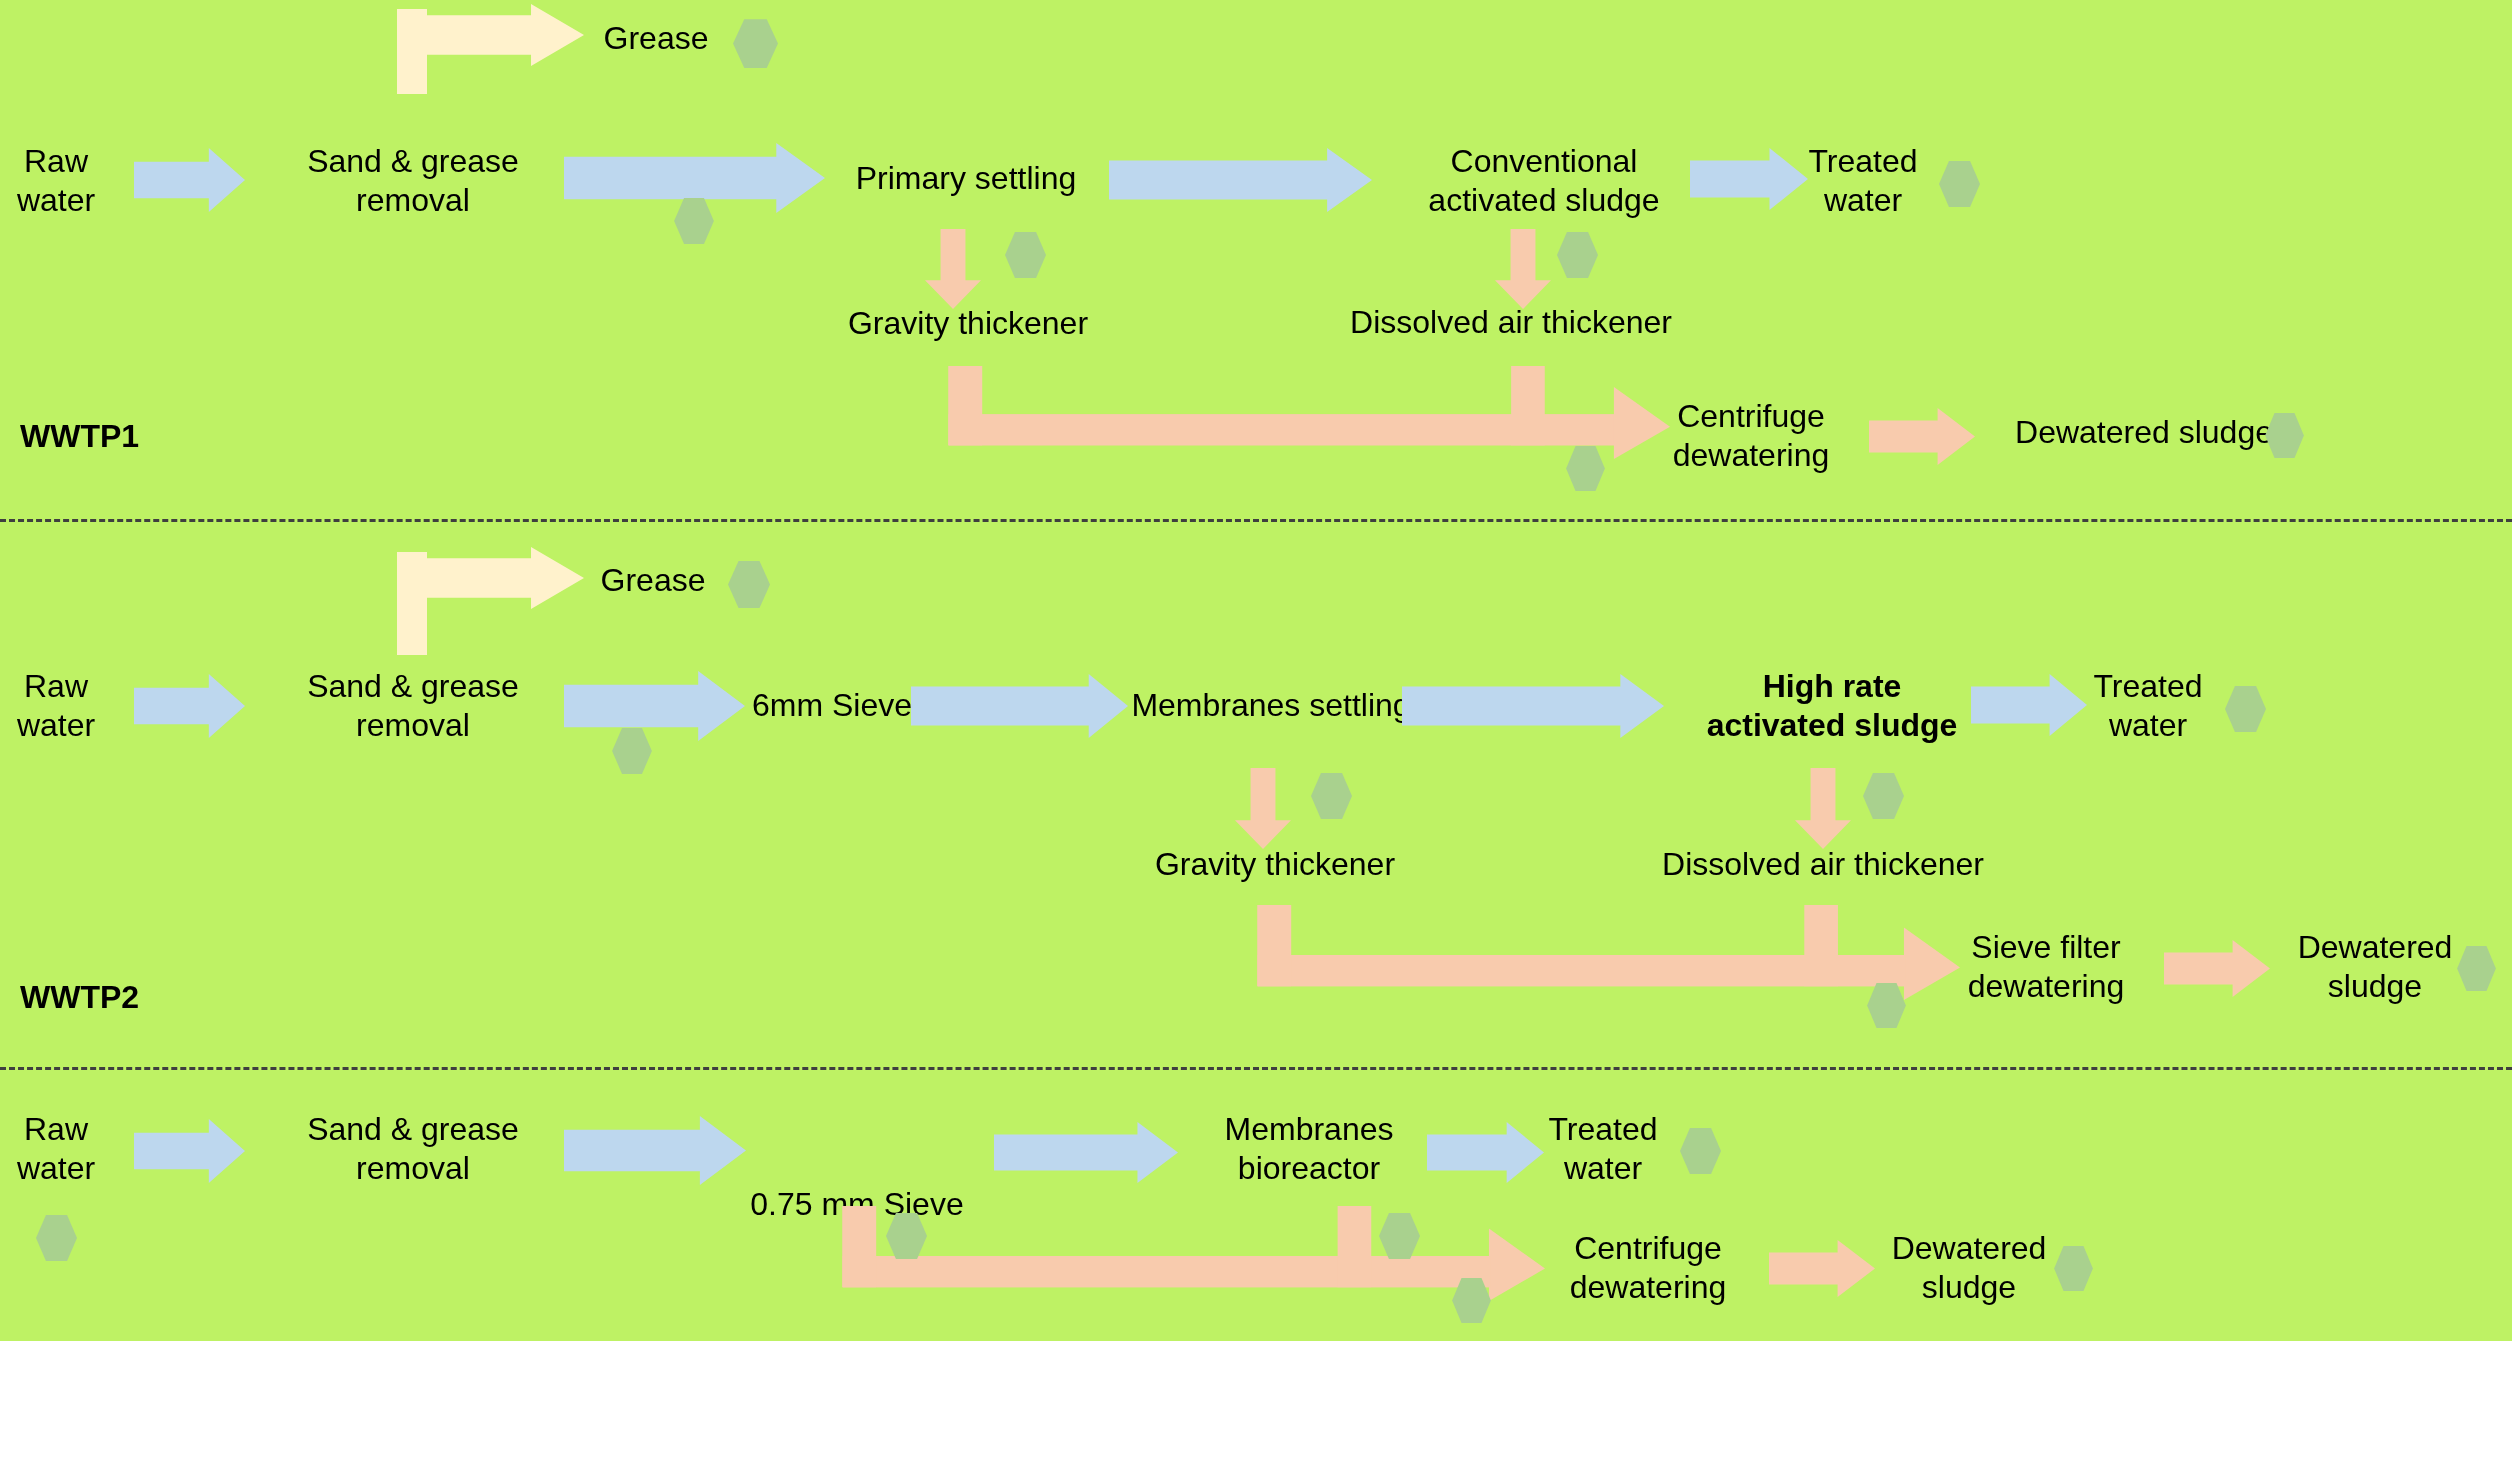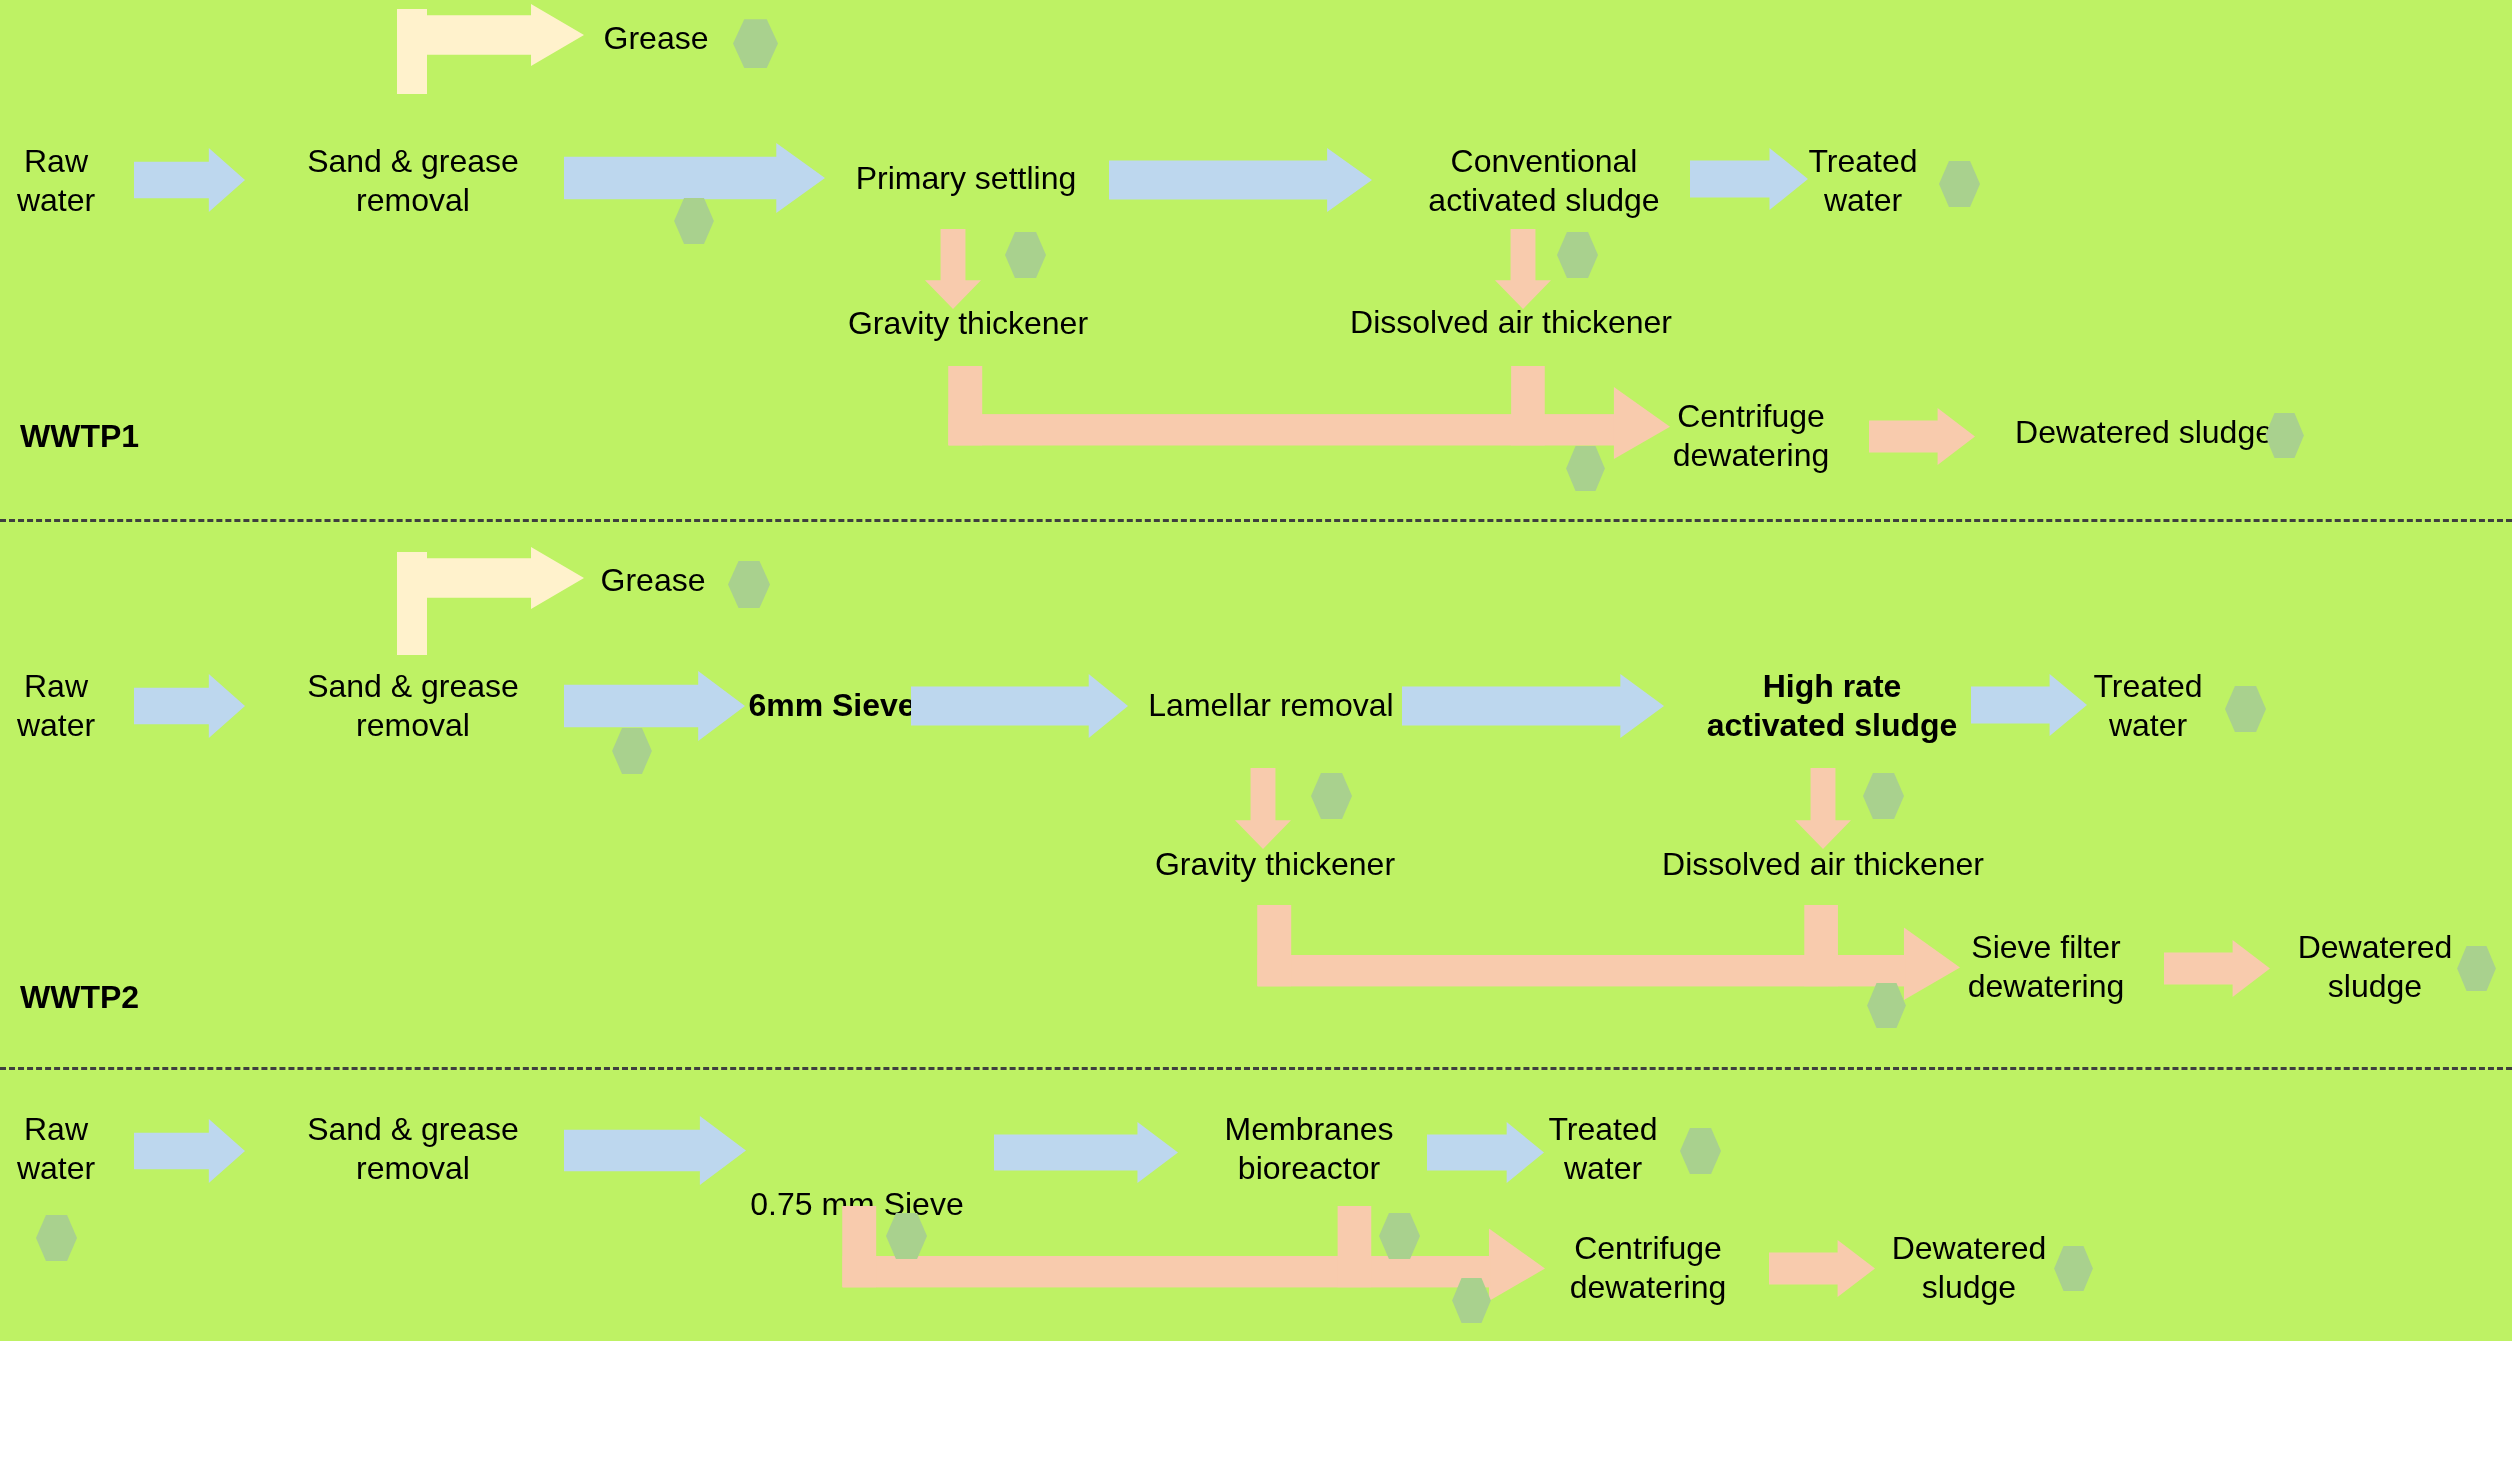--- a/index.html
+++ b/index.html
@@ -218,29 +218,29 @@
     <svg viewBox="0 0 290 112" preserveAspectRatio="none">
       <path d="M0,22 L215,22 L215,0 L290,56 L215,112 L215,90 L0,90 Z" fill="#BDD7EE"></path>
     </svg>
   </div>
   <div class="shape" style="left:612px; top:728px; width:40px; height:46px;">
     <svg viewBox="0 0 64 74">
         <polygon points="16,0 48,0 64,37 48,74 16,74 0,37" fill="#A9D18E"></polygon>
       </svg>
   </div>
 
-  <span class="lbl" style="left:832px; top:706px;font-weight:bold;">6mm Sieve</span>
+  <span class="lbl" style="left:832px; top:706px;">6mm Sieve</span>
 
   <div class="shape" style="left:911px; top:674px; width:217px; height:64px;">
     <svg viewBox="0 0 348 102" preserveAspectRatio="none">
       <path d="M0,20 L285,20 L285,0 L348,51 L285,102 L285,82 L0,82 Z" fill="#BDD7EE"></path>
     </svg>
   </div>
 
-  <span class="lbl" style="left:1271px; top:706px;">Lamellar removal</span>
+  <span class="lbl" style="left:1271px; top:706px;">Membranes settling</span>
 
   <div class="shape" style="left:1402px; top:674px; width:262px; height:64px;">
     <svg viewBox="0 0 420 102" preserveAspectRatio="none">
       <path d="M0,20 L350,20 L350,0 L420,51 L350,102 L350,82 L0,82 Z" fill="#BDD7EE"></path>
     </svg>
   </div>
 
   <span class="lbl" style="left:1832px; top:706px;font-weight:bold;">High rate
 activated sludge</span>
 

